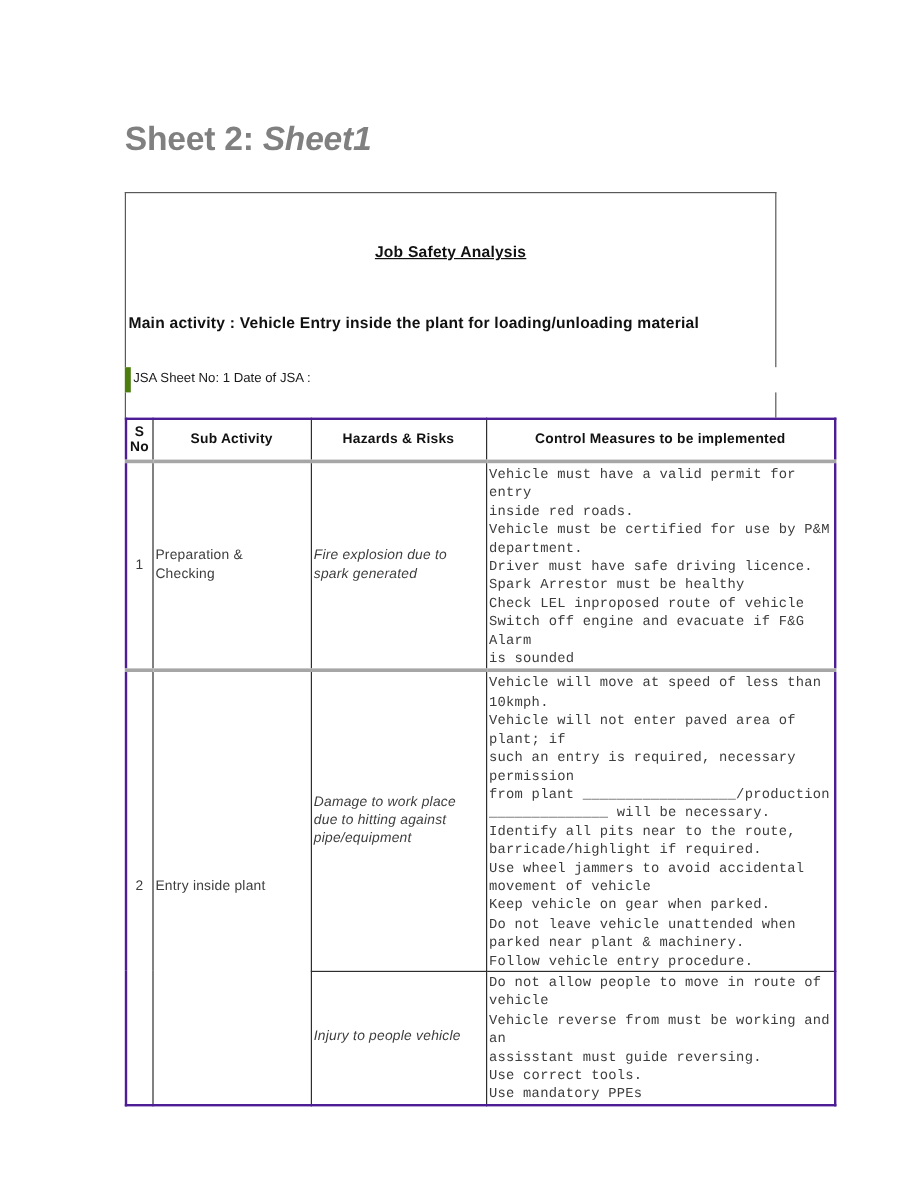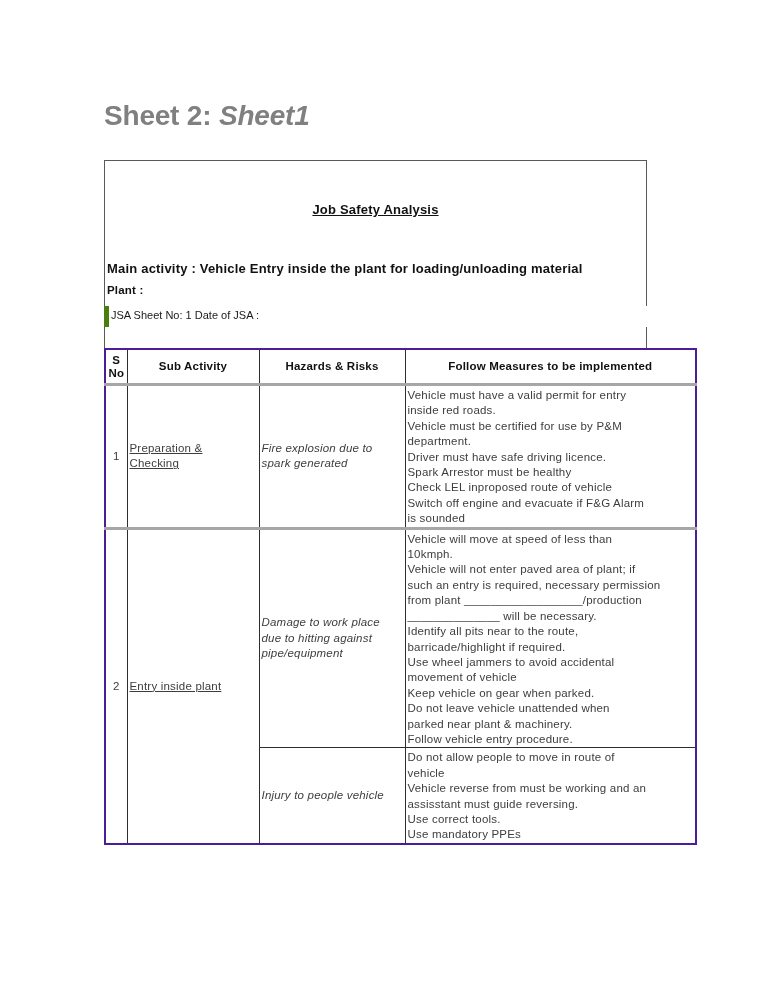--- a/index.html
+++ b/index.html
@@ -50,56 +50,55 @@
     border-bottom:3px solid #a6a6a6;
   }
   .jsa td {
     font-size:11.5px; line-height:15.4px; color:#3d3d3d; letter-spacing:0.2px;
   }
   tr.row-1 td { border-bottom:3px solid #a6a6a6; }
   tr.row-1 { height:137px; }
   tr.row-2a { height:219px; }
   tr.row-2b { height:94px; }
   td.sno { text-align:center; vertical-align:middle; }
-  td.sub { vertical-align:middle; white-space:pre-line;text-decoration:underline; }
+  td.sub { vertical-align:middle; white-space:pre-line; }
   td.haz { vertical-align:middle; white-space:pre-line;font-style:italic; }
-  td.ctl { vertical-align:top; white-space:pre-line; padding-top:2px; }
+  td.ctl { vertical-align:top; white-space:pre-line; padding-top:2px;font-family:Liberation Mono, monospace; }
 </style>
 </head>
 <body>
 
 <div class="page">
 
   <h1 class="heading"><span>Sheet 2: </span><span class="sheet-name">Sheet1</span></h1>
 
   <div class="box">
 
     <div class="sec-header">
       <div class="doc-title">Job Safety Analysis</div>
       <div class="main-activity">Main activity : Vehicle Entry inside the plant for loading/unloading material</div>
-      <div class="plant-line">Plant :</div>
     </div>
 
     <div class="sec-jsa">JSA Sheet No: 1 Date of JSA :</div>
 
     <div class="sec-spacer"></div>
 
     <table class="jsa">
       <colgroup>
         <col style="width:22px">
         <col style="width:132px">
         <col style="width:146px">
         <col style="width:291px">
       </colgroup>
       <thead>
         <tr>
           <th>S No</th>
           <th>Sub Activity</th>
           <th>Hazards &amp; Risks</th>
-          <th>Follow Measures to be implemented</th>
+          <th>Control Measures to be implemented</th>
         </tr>
       </thead>
       <tbody>
         <tr class="row-1">
           <td class="sno">1</td>
           <td class="sub">Preparation &amp;
 Checking</td>
           <td class="haz">Fire explosion due to
 spark generated</td>
           <td class="ctl">Vehicle must have a valid permit for entry

